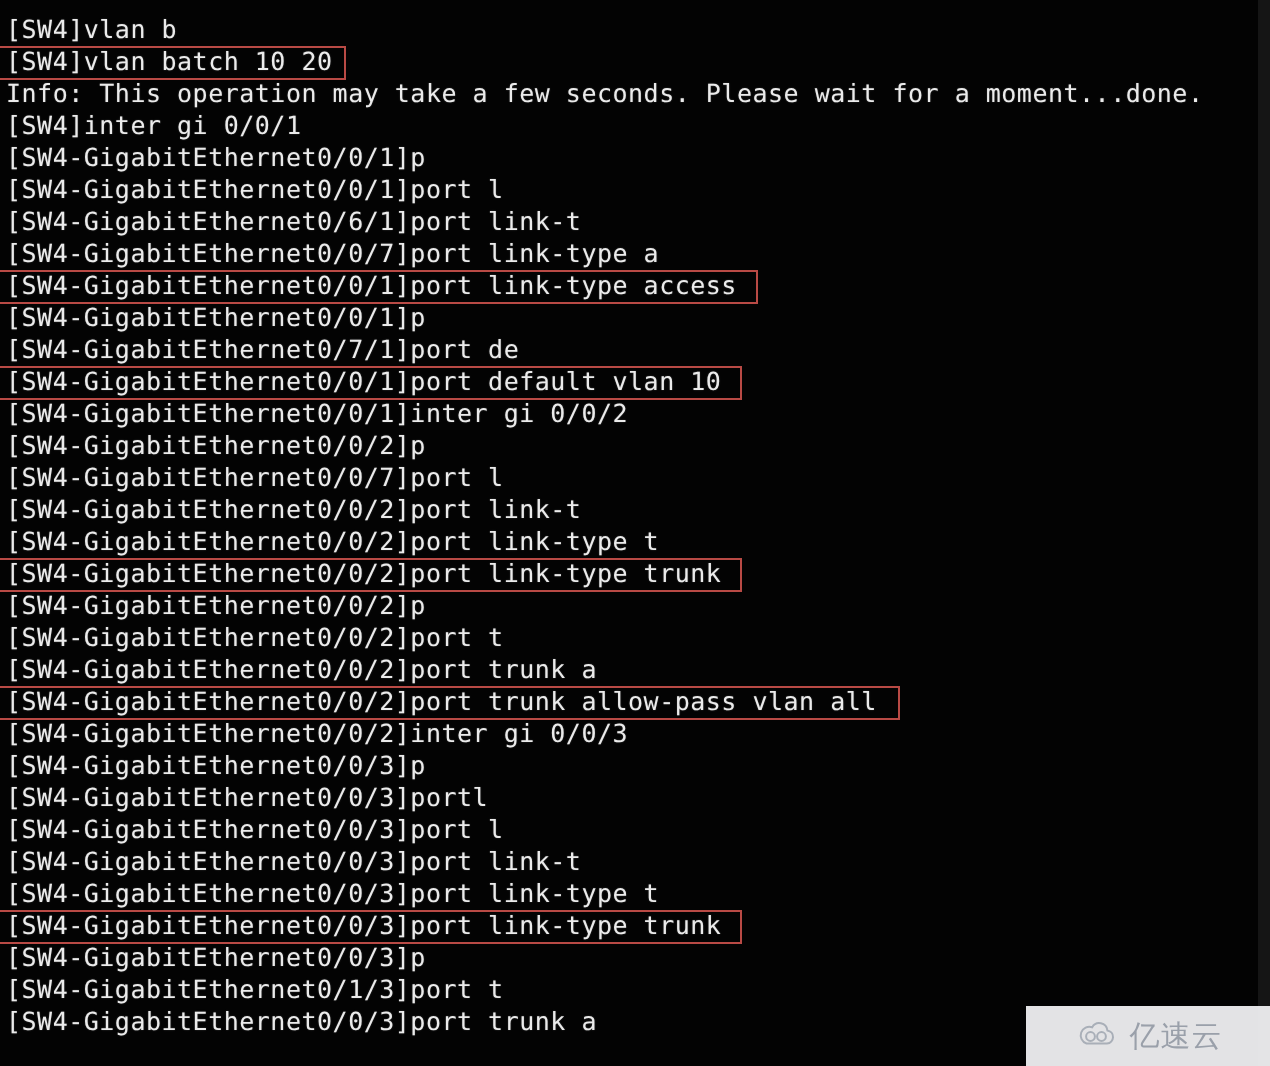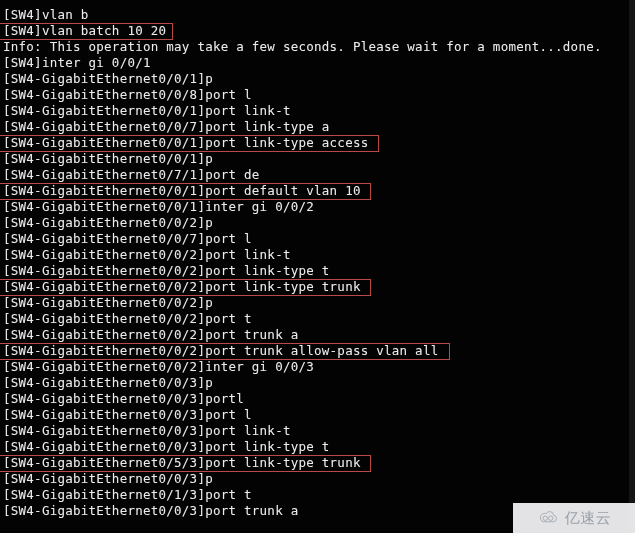--- a/index.html
+++ b/index.html
@@ -87,22 +87,22 @@
 <body>
 
 <div id="terminal">
 
   <div id="console-lines">
       <div class="term-line">[SW4]vlan b</div>
       <div class="term-line highlight" style="--boxw: 173.5px;">[SW4]vlan batch 10 20</div>
       <div class="term-line">Info: This operation may take a few seconds. Please wait for a moment...done.</div>
       <div class="term-line">[SW4]inter gi 0/0/1</div>
       <div class="term-line">[SW4-GigabitEthernet0/0/1]p</div>
-      <div class="term-line">[SW4-GigabitEthernet0/0/8]port l</div>
-      <div class="term-line">[SW4-GigabitEthernet0/0/1]port link-t</div>
+      <div class="term-line">[SW4-GigabitEthernet0/0/1]port l</div>
+      <div class="term-line">[SW4-GigabitEthernet0/6/1]port link-t</div>
       <div class="term-line">[SW4-GigabitEthernet0/0/7]port link-type a</div>
       <div class="term-line highlight" style="--boxw: 379.7px;">[SW4-GigabitEthernet0/0/1]port link-type access</div>
       <div class="term-line">[SW4-GigabitEthernet0/0/1]p</div>
       <div class="term-line">[SW4-GigabitEthernet0/7/1]port de</div>
       <div class="term-line highlight" style="--boxw: 371.8px;">[SW4-GigabitEthernet0/0/1]port default vlan 10</div>
       <div class="term-line">[SW4-GigabitEthernet0/0/1]inter gi 0/0/2</div>
       <div class="term-line">[SW4-GigabitEthernet0/0/2]p</div>
       <div class="term-line">[SW4-GigabitEthernet0/0/7]port l</div>
       <div class="term-line">[SW4-GigabitEthernet0/0/2]port link-t</div>
       <div class="term-line">[SW4-GigabitEthernet0/0/2]port link-type t</div>
@@ -110,21 +110,21 @@
       <div class="term-line">[SW4-GigabitEthernet0/0/2]p</div>
       <div class="term-line">[SW4-GigabitEthernet0/0/2]port t</div>
       <div class="term-line">[SW4-GigabitEthernet0/0/2]port trunk a</div>
       <div class="term-line highlight" style="--boxw: 451.1px;">[SW4-GigabitEthernet0/0/2]port trunk allow-pass vlan all</div>
       <div class="term-line">[SW4-GigabitEthernet0/0/2]inter gi 0/0/3</div>
       <div class="term-line">[SW4-GigabitEthernet0/0/3]p</div>
       <div class="term-line">[SW4-GigabitEthernet0/0/3]portl</div>
       <div class="term-line">[SW4-GigabitEthernet0/0/3]port l</div>
       <div class="term-line">[SW4-GigabitEthernet0/0/3]port link-t</div>
       <div class="term-line">[SW4-GigabitEthernet0/0/3]port link-type t</div>
-      <div class="term-line highlight" style="--boxw: 371.8px;">[SW4-GigabitEthernet0/5/3]port link-type trunk</div>
+      <div class="term-line highlight" style="--boxw: 371.8px;">[SW4-GigabitEthernet0/0/3]port link-type trunk</div>
       <div class="term-line">[SW4-GigabitEthernet0/0/3]p</div>
       <div class="term-line">[SW4-GigabitEthernet0/1/3]port t</div>
       <div class="term-line">[SW4-GigabitEthernet0/0/3]port trunk a</div>
     </div>
 
   <div id="right-edge-strip"></div>
 
   <div id="watermark">
     <svg class="wm-icon" viewBox="0 0 44 30">
       <path d="M12.5 22.5 h20.5 a6.6 6.6 0 0 0 0.4 -13.1 a8.2 8.2 0 0 0 -15.2 -3.2 a6.4 6.4 0 0 0 -5.7 16.3 z" fill="none" stroke="#a9afb8" stroke-width="2"></path>

